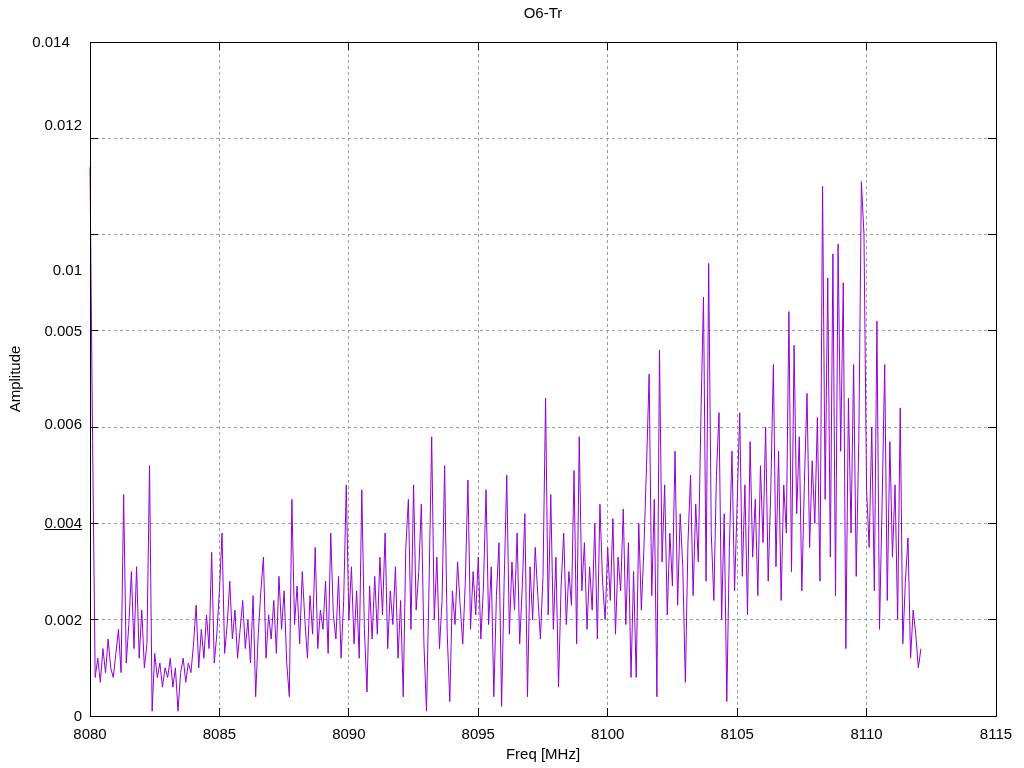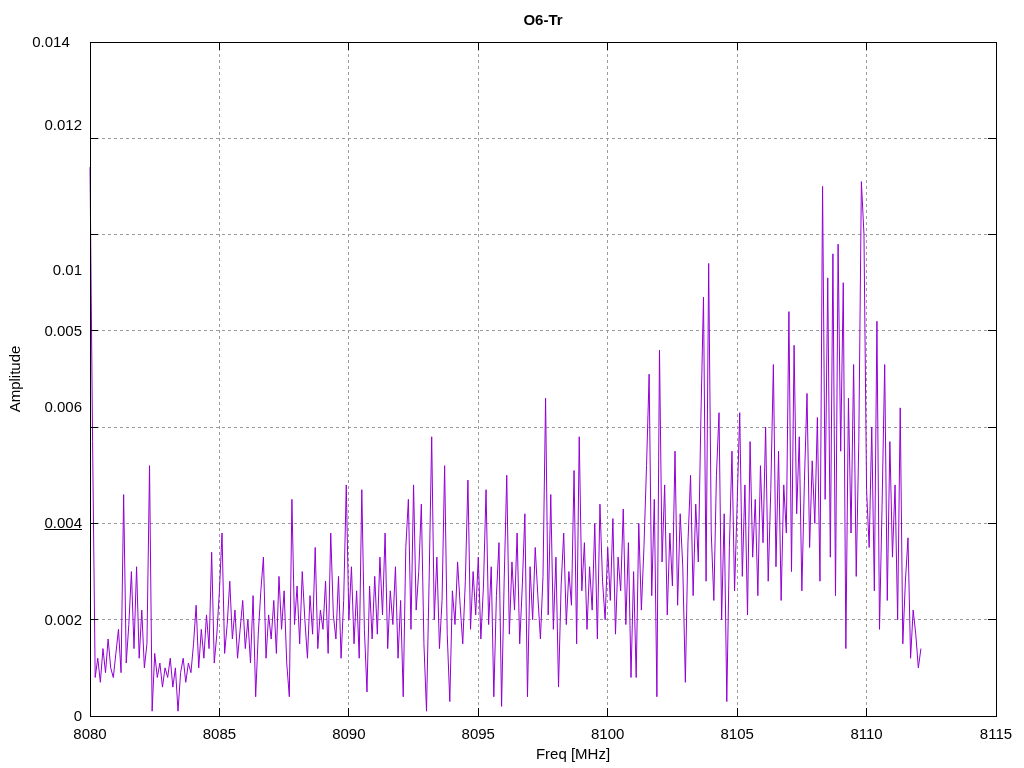--- a/index.html
+++ b/index.html
@@ -67,29 +67,29 @@
         <line x1="90" y1="234.57142857142856" x2="98" y2="234.57142857142856" stroke="#000000" stroke-width="1"></line>
         <line x1="996" y1="234.57142857142856" x2="988" y2="234.57142857142856" stroke="#000000" stroke-width="1"></line>
         <line x1="90" y1="138.28571428571422" x2="98" y2="138.28571428571422" stroke="#000000" stroke-width="1"></line>
         <line x1="996" y1="138.28571428571422" x2="988" y2="138.28571428571422" stroke="#000000" stroke-width="1"></line>
         <line x1="90" y1="42" x2="98" y2="42" stroke="#000000" stroke-width="1"></line>
         <line x1="996" y1="42" x2="988" y2="42" stroke="#000000" stroke-width="1"></line>
       </g>
     <rect id="plot-border" fill="none" stroke="#000000" stroke-width="1" shape-rendering="crispEdges" x="90" y="42" width="906" height="674"></rect>
   </svg>
 
-  <div class="lbl" id="chart-title" style="left: 543px; top: 11px; font-weight: bold;">O6-Tr</div>
-  <div class="lbl" id="x-axis-label" style="left: 543px; top: 745px; margin-left: 30px;">Freq [MHz]</div>
+  <div class="lbl" id="chart-title" style="left: 543px; top: 4px;">O6-Tr</div>
+  <div class="lbl" id="x-axis-label" style="left: 543px; top: 745px;">Freq [MHz]</div>
   <div class="lbl" id="y-axis-label" style="left: 15px; top: 379px;">Amplitude</div>
 
   <div id="ytick-labels">
       <div class="lbl ytick-lbl" style="left: 20px; top: 707px;">0</div>
       <div class="lbl ytick-lbl" style="left: 20px; top: 610.714px;">0.002</div>
       <div class="lbl ytick-lbl" style="left: 20px; top: 514.429px; text-decoration: underline;">0.004</div>
-      <div class="lbl ytick-lbl" style="left: 20px; top: 398px;">0.006</div>
+      <div class="lbl ytick-lbl" style="left: 20px; top: 415px;">0.006</div>
       <div class="lbl ytick-lbl" style="left: 20px; top: 321.857px;">0.005</div>
       <div class="lbl ytick-lbl" style="left: 20px; top: 225.571px; margin-top: 35px;">0.01</div>
       <div class="lbl ytick-lbl" style="left: 20px; top: 116px;">0.012</div>
       <div class="lbl ytick-lbl" style="left: 20px; top: 33px; text-align: center;">0.014</div>
     </div>
   <div id="xtick-labels">
       <div class="lbl xtick-lbl" style="left: 90px; top: 725px;">8080</div>
       <div class="lbl xtick-lbl" style="left: 219.429px; top: 725px;">8085</div>
       <div class="lbl xtick-lbl" style="left: 348.857px; top: 725px;">8090</div>
       <div class="lbl xtick-lbl" style="left: 478.286px; top: 725px;">8095</div>

